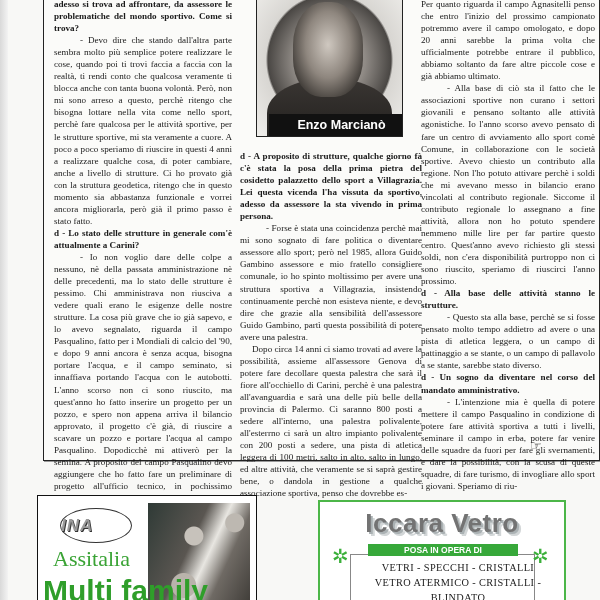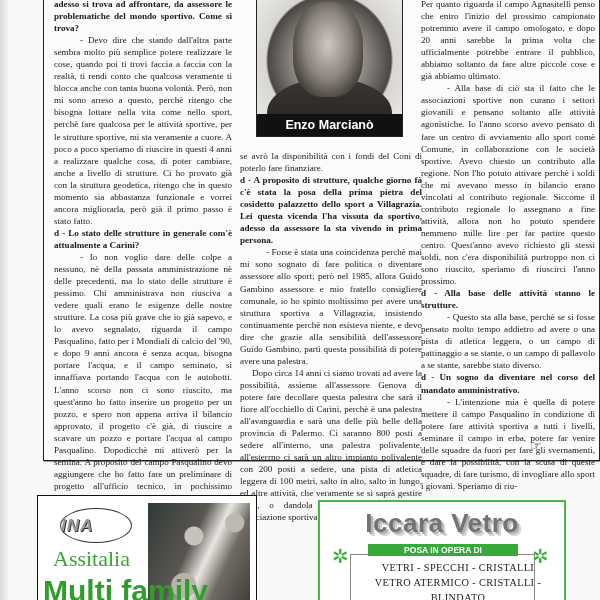--- a/index.html
+++ b/index.html
@@ -39,21 +39,21 @@
     position: absolute; left: 36px; top: 4px; width: 70px; height: 95px;
     border-radius: 45% 45% 40% 40%;
     background: radial-gradient(ellipse at 50% 45%, #cfc8c0 0%, #8e867e 45%, #3d3935 80%);
   }
   .photo .body-shape {
     position: absolute; left: 10px; top: 80px; width: 125px; height: 70px;
     border-radius: 50% 50% 0 0;
     background: linear-gradient(#3a3633, #1f1d1b);
   }
   .photo .caption {
-    position: absolute; left: 0; bottom: 0; width: 100%; height: 22px;
+    position: absolute; left: 12px; bottom: 0; width: 100%; height: 22px;
     background: #111; color: #fff;
     font-family: "Liberation Sans", "DejaVu Sans", sans-serif;
     font-size: 12.5px; font-weight: bold; line-height: 22px; text-align: center;
   }
   .pointer {
     position: absolute; left: 530px; top: 438px; font-size: 13px; color: #333;
     font-family: "DejaVu Sans", sans-serif;
   }
   
   .ad-left {
@@ -134,21 +134,20 @@
     <p class="a">- Io non voglio dare delle colpe a nessuno, nè della passata amministrazione nè delle precedenti, ma lo stato delle strutture è pessimo. Chi amministrava non riusciva a vedere quali erano le esigenze delle nostre strutture. La cosa più grave che io già sapevo, e lo avevo segnalato, riguarda il campo Pasqualino, fatto per i Mondiali di calcio del '90, e dopo 9 anni ancora è senza acqua, bisogna portare l'acqua, e il campo seminato, si innaffiava portando l'acqua con le autobotti. L'anno scorso non ci sono riuscito, ma quest'anno ho fatto inserire un progetto per un pozzo, e spero non appena arriva il bilancio approvato, il progetto c'è già, di riuscire a scavare un pozzo e portare l'acqua al campo Pasqualino. Dopodicchè mi attiverò per la semina. A proposito del campo Pasqualino devo aggiungere che ho fatto fare un preliminare di progetto all'ufficio tecnico, in pochissimo tempo, per una pista di atletica leggera, regolamentare a sei corsie, e già è inserito nel piano triennale, io spero</p>
   </div>
 
   <div class="photo">
     <div class="body-shape"></div>
     <div class="face"></div>
     <div class="caption">Enzo Marcianò</div>
   </div>
 
   <div class="col col2">
-    <p>se avrò la disponibilità con i fondi del Coni di poterlo fare finanziare.</p>
     <p class="q">d - A proposito di strutture, qualche giorno fà c'è stata la posa della prima pietra del cosidetto palazzetto dello sport a Villagrazia. Lei questa vicenda l'ha vissuta da sportivo, adesso da assessore la sta vivendo in prima persona.</p>
     <p class="a">- Forse è stata una coincidenza perchè mai mi sono sognato di fare politica o diventare assessore allo sport; però nel 1985, allora Guido Gambino assessore e mio fratello consigliere comunale, io ho spinto moltissimo per avere una struttura sportiva a Villagrazia, insistendo continuamente perchè non esisteva niente, e devo dire che grazie alla sensibilità dell'assessore Guido Gambino, partì questa possibilità di potere avere una palestra.</p>
     <p class="a" style="text-indent:12px">Dopo circa 14 anni ci siamo trovati ad avere la possibilità, assieme all'assessore Genova di potere fare decollare questa palestra che sarà il fiore all'occhiello di Carini, perchè è una palestra all'avanguardia e sarà una delle più belle della provincia di Palermo. Ci saranno 800 posti a sedere all'interno, una palestra polivalente, all'esterrno ci sarà un altro impianto polivalente con 200 posti a sedere, una pista di atletica leggera di 100 metri, salto in alto, salto in lungo, ed altre attività, che veramente se si saprà gestire bene, o dandola in gestione a qualche associazione sportiva, penso che dovrebbe es-</p>
   </div>
 
   <div class="col col3">
     <p>Per quanto riguarda il campo Agnasitelli penso che entro l'inizio del prossimo campionato potremmo avere il campo omologato, e dopo 20 anni sarebbe la prima volta che ufficialmente potrebbe entrare il pubblico, abbiamo soltanto da fare altre piccole cose e già abbiamo ultimato.</p>
     <p class="a">- Alla base di ciò sta il fatto che le associazioni sportive non curano i settori giovanili e pensano soltanto alle attività agonistiche. Io l'anno scorso avevo pensato di fare un centro di avviamento allo sport comè Comune, in collaborazione con le società sportive. Avevo chiesto un contributo alla regione. Non l'ho potuto attivare perchè i soldi che mi avevano messo in bilancio erano vincolati al contributo regionale. Siccome il contributo regionale lo assegnano a fine attività, allora non ho potuto spendere nemmeno mille lire per far partire questo centro. Quest'anno avevo richiesto gli stessi soldi, non c'era disponibilità purtroppo non ci sono riuscito, speriamo di riuscirci l'anno prossimo.</p>
     <p class="q">d - Alla base delle attività stanno le strutture.</p>
     <p class="a">- Questo sta alla base, perchè se si fosse pensato molto tempo addietro ad avere o una pista di atletica leggera, o un campo di pattinaggio a se stante, o un campo di pallavolo a se stante, sarebbe stato diverso.</p>

